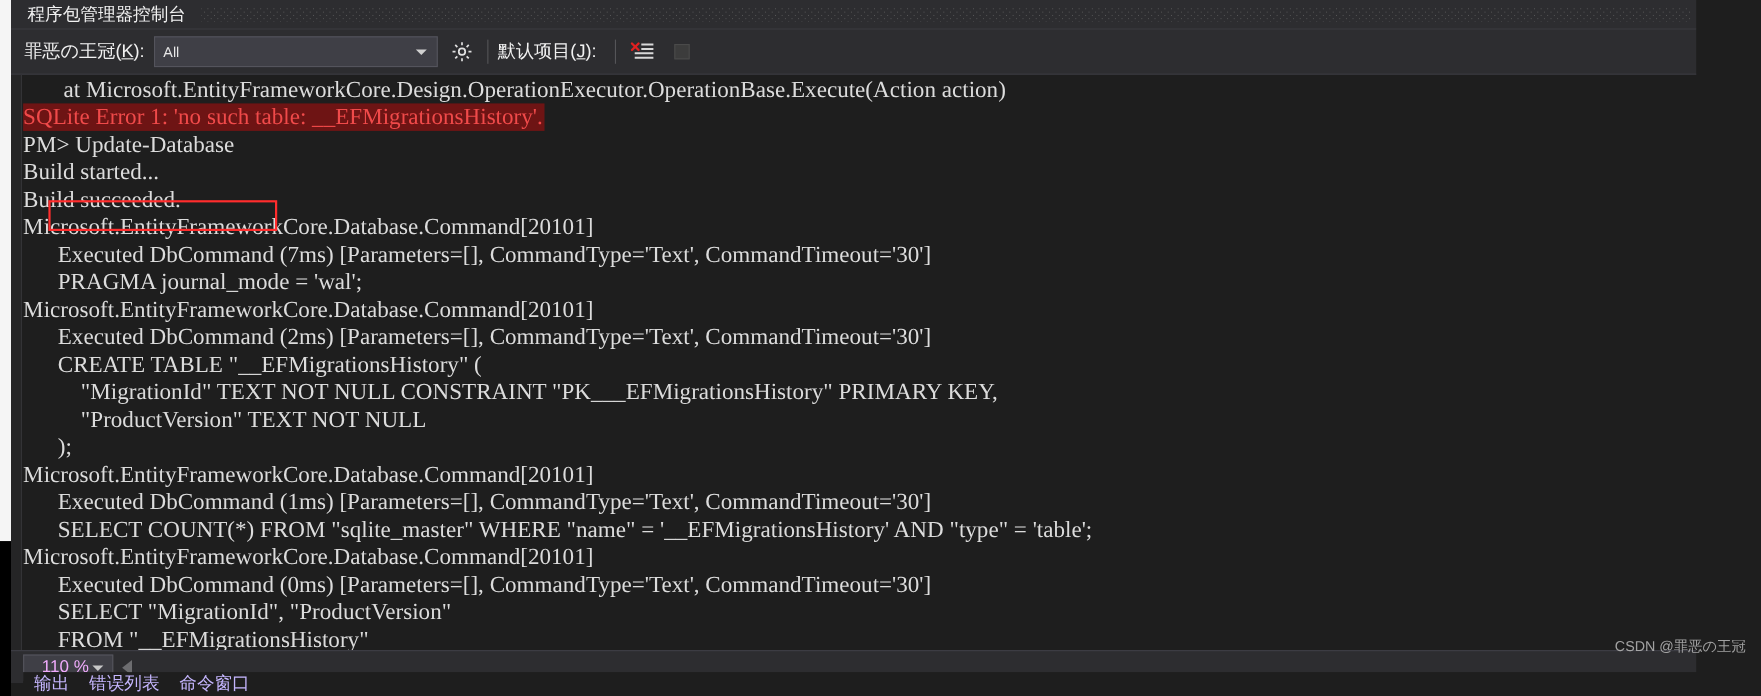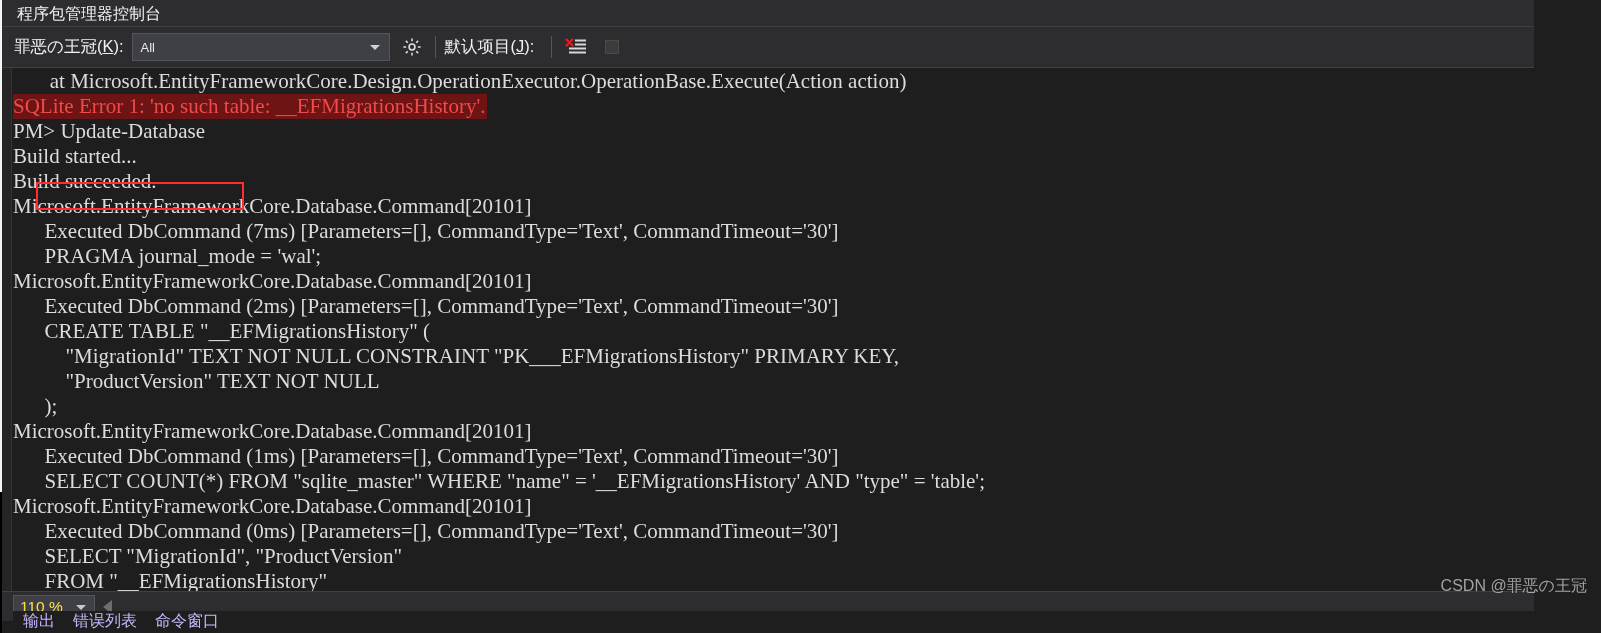--- a/index.html
+++ b/index.html
@@ -27,21 +27,21 @@
   .outer-scroll-strip-bottom {
     position: absolute;
     left: 0; top: 492px;
     width: 11px; height: 141px;
     background: #000000;
   }
 
   
   .panel {
     position: absolute;
-    left: 2px; top: 0;
+    left: 10px; top: 0;
     width: 1532px; height: 633px;
     background: #1e1e1e;
   }
 
   
   .titlebar {
     position: relative;
     height: 27px;
     background: #2d2d30;
     display: flex;
@@ -198,23 +198,23 @@
   }
   .zoom-combo {
     position: relative;
     width: 82px; height: 24px;
     background: #3f3f46;
     border: 1px solid #54545c;
     display: flex; align-items: center;
     cursor: default;
   }
   .zoom-combo .val {
-    color: #fde047;
+    color: #f0abfc;
     font-size: 15.5px;
-    padding-left: 6px;
+    padding-left: 16px;
   }
   .zoom-combo .arrow {
     position: absolute;
     right: 8px; top: 50%; margin-top: -2px;
     width: 0; height: 0;
     border-left: 5px solid transparent;
     border-right: 5px solid transparent;
     border-top: 5px solid #c8c8c8;
   }
   .hscroll-left {
@@ -249,21 +249,21 @@
     white-space: nowrap;
     cursor: default;
   }
 
   
   .watermark {
     position: absolute;
     right: 14px;
     bottom: 36px;
     color: #b9b9b9;
-    font-size: 16px;
+    font-size: 13px;
     opacity: .85;
     white-space: nowrap;
     pointer-events: none;
   }
 </style>
 </head>
 <body>
 
 <div id="app">
 

